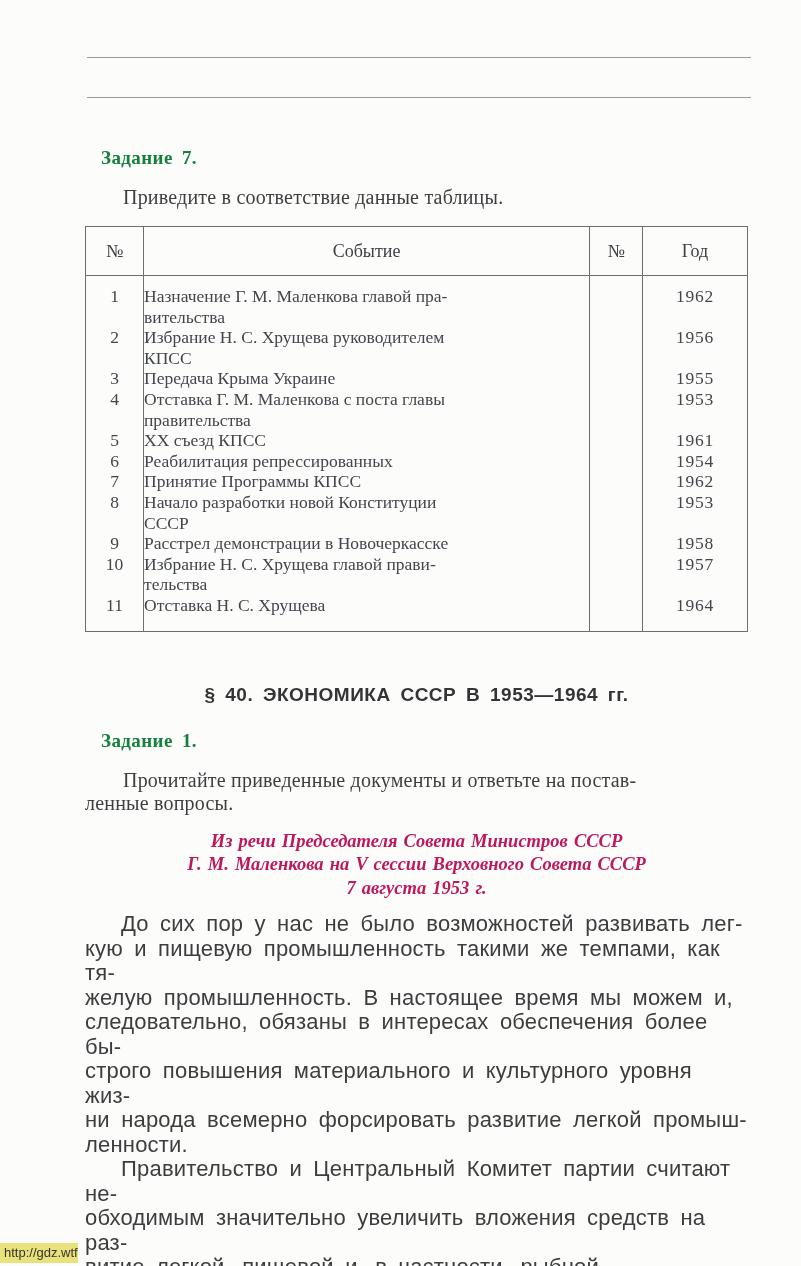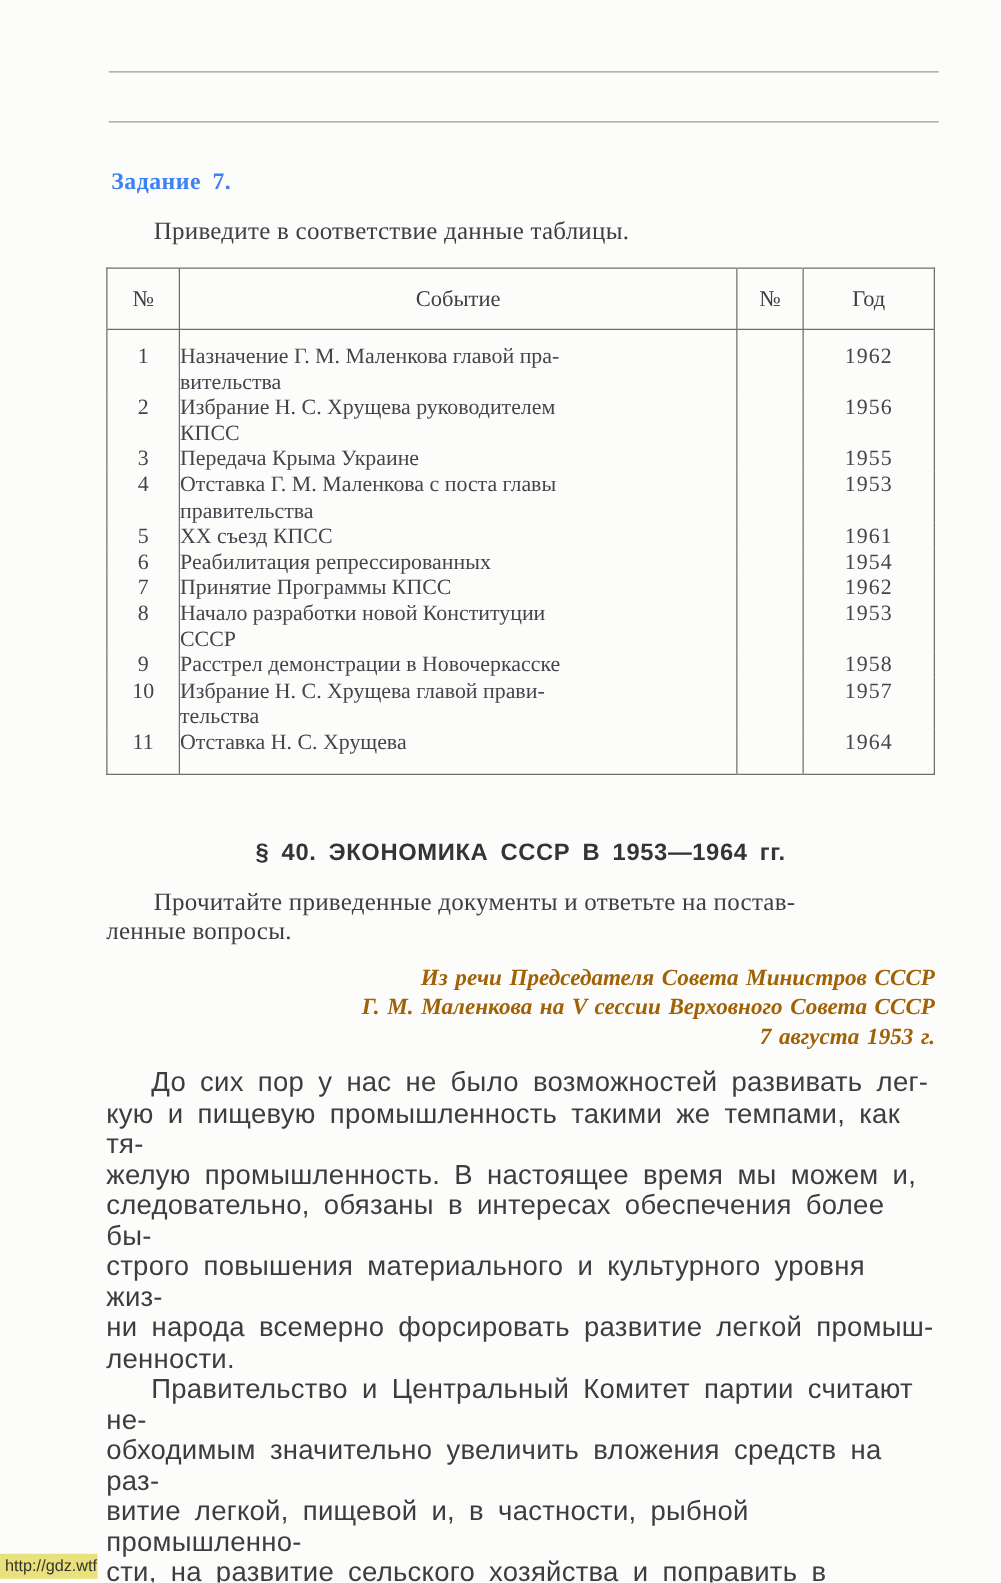--- a/index.html
+++ b/index.html
@@ -30,22 +30,22 @@
     left: 85px;
     top: 131px;
     width: 663px;
   }
   .task-title {
     font-family: "Liberation Serif", serif;
     font-size: 19px;
     font-weight: bold;
     letter-spacing: 0.4px;
     word-spacing: 4px;
-    color: #3b82f6;
-    margin: 4px;
+    color: #15803d;
+    margin: 16px;
   }
   .intro {
     font-size: 20px;
     letter-spacing: 0.2px;
     margin: 17px 0 0 0;
     text-indent: 38px;
     white-space: pre-line;
     line-height: 23px;
   }
 
@@ -94,25 +94,25 @@
     text-align: center;
     color: #333436;
     margin: 52px 0 0 0;
   }
   .mt-task1 { margin-top: 24px; }
   .quote-heading {
     font-family: "Liberation Serif", serif;
     font-size: 18.5px;
     font-weight: bold;
     font-style: italic;
-    text-align: right;
+    text-align: center;
     white-space: pre-line;
     line-height: 23.5px;
     word-spacing: 1.5px;
-    color: #a16207;
+    color: #be185d;
     margin: 15px 0 0 0;
   }
   .quote-para {
     font-family: "Liberation Sans", sans-serif;
     font-size: 22px;
     line-height: 24.5px;
     letter-spacing: 0.2px;
     word-spacing: 5px;
     white-space: pre-line;
     text-indent: 36px;
@@ -233,20 +233,21 @@
         <td class="c-num b-right">11</td>
         <td class="c-event b-right">Отставка Н. С. Хрущева</td>
         <td class="c-num b-right"></td>
         <td class="c-year">1964</td>
       </tr>
     </tbody>
   </table>
 
   <h1 class="section-heading">§ 40. ЭКОНОМИКА СССР В 1953—1964 гг.</h1>
 
+  <h2 class="task-title mt-task1">Задание 1.</h2>
   <p class="intro">Прочитайте приведенные документы и ответьте на постав-
 ленные вопросы.</p>
 
   <div class="quote-heading">Из речи Председателя Совета Министров СССР
 Г. М. Маленкова на V сессии Верховного Совета СССР
 7 августа 1953 г.</div>
 
   <p class="quote-para first">До сих пор у нас не было возможностей развивать лег-
 кую и пищевую промышленность такими же темпами, как тя-
 желую промышленность. В настоящее время мы можем и,

